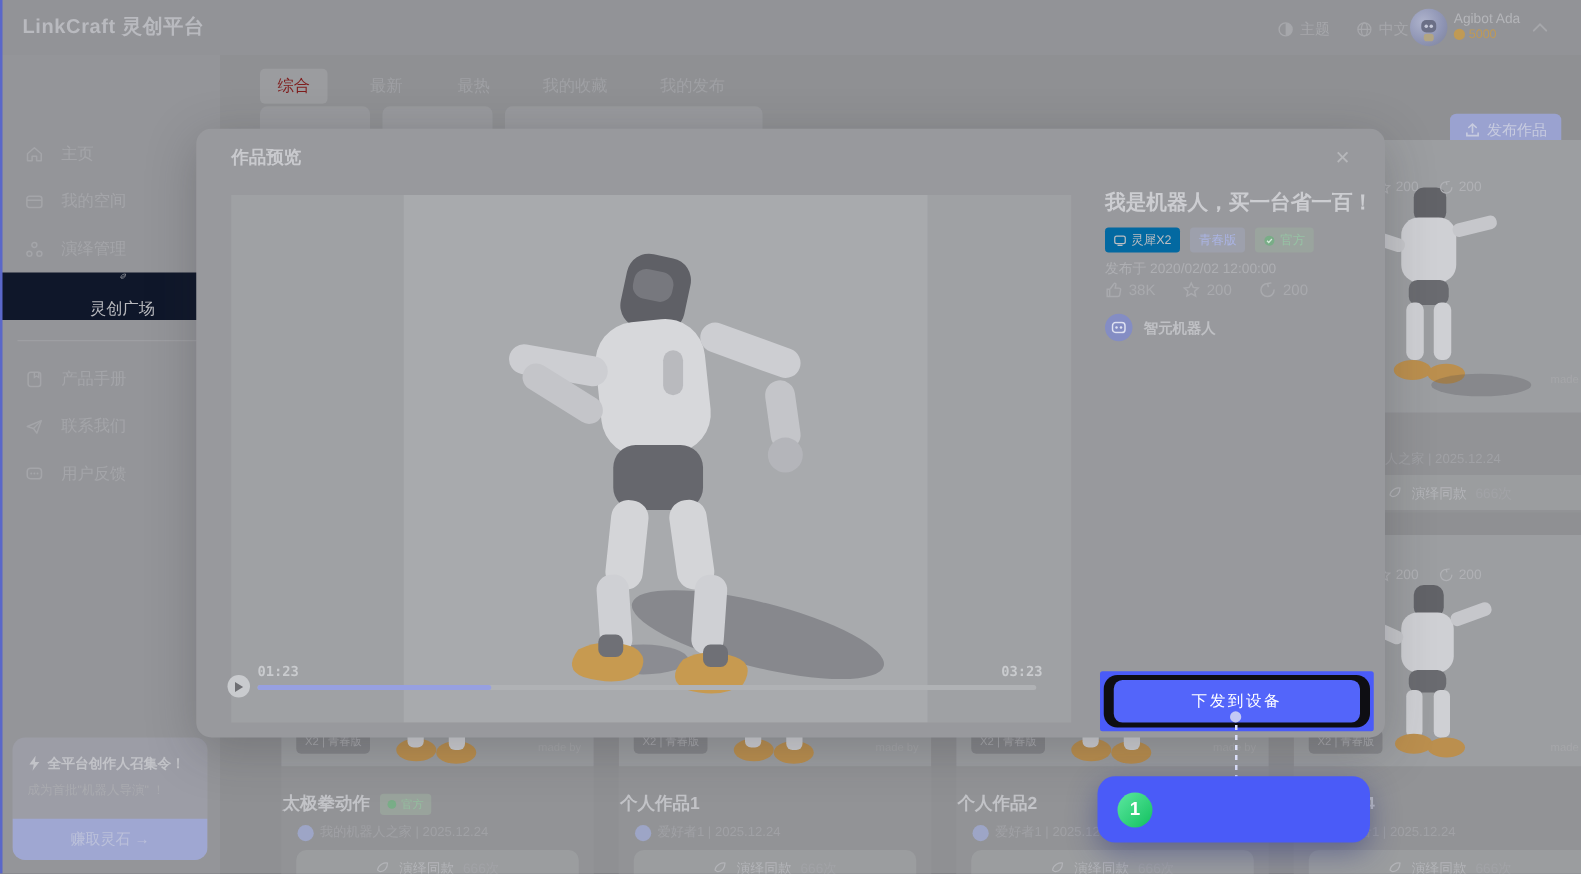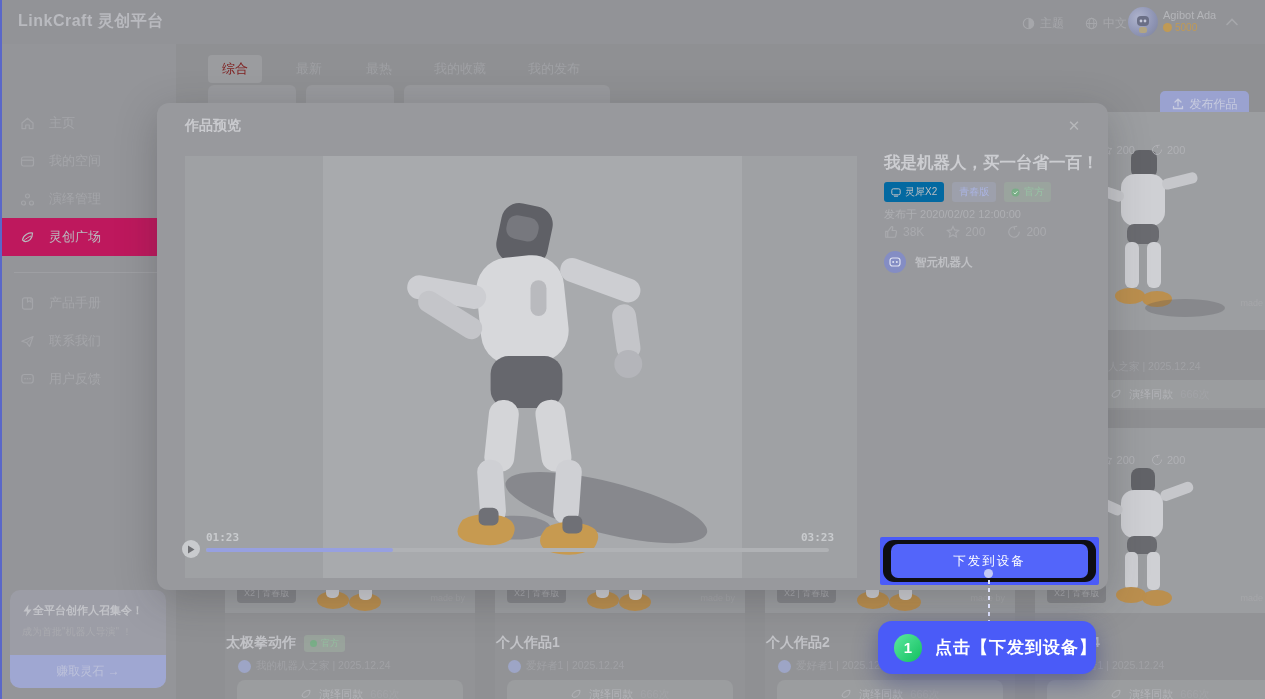--- a/index.html
+++ b/index.html
@@ -22,24 +22,24 @@
   
   .edge{left:0;top:0;width:2px;height:699px;background:#5a67c9;}
 
   
   .sidebar{left:0;top:44px;width:176px;height:655px;background:#949599;}
   .create-btn{left:12px;top:12px;width:152px;height:38px;border-radius:19px;background:#9aa2cc;
               display:flex;align-items:center;justify-content:center;gap:8px;
               color:#ccd0e4;font-size:13px;}
   .side-item{left:0;width:176px;height:38px;display:flex;align-items:center;gap:14px;
              padding-left:20px;box-sizing:border-box;color:#a4a5a9;font-size:13px;}
-  .side-item.active{background:#be185d;color:#b9babe;}
+  .side-item.active{background:#0f172a;color:#b9babe;flex-direction:column;}
   .side-divider{left:14px;width:148px;height:1px;background:#9e9fa3;}
   .promo{left:10px;top:546px;width:156px;height:98px;border-radius:10px;background:#9c9da6;overflow:hidden;}
-  .promo-title{font-size:11px;font-weight:bold;color:#c2c3c8;display:flex;gap:0;align-items:center;margin:13px 12px 0;}
+  .promo-title{font-size:11px;font-weight:bold;color:#c2c3c8;display:flex;gap:5px;align-items:center;margin:13px 12px 0;}
   .promo-sub{font-size:10px;color:#a9aaaf;margin:7px 12px 0;}
   .promo-btn{position:absolute;left:0;bottom:0;width:156px;height:33px;background:#9fa7d2;
              color:#bcc1da;font-size:12px;display:flex;align-items:center;justify-content:center;}
 
   
   .tab{height:28px;display:flex;align-items:center;justify-content:center;
        color:#9fa0a4;font-size:13px;padding:0 14px;border-radius:4px;}
   .tab.active{background:#9b9c9f;color:#7f1d1d;}
   .filterbox{height:34px;background:#98999d;border-radius:6px;}
   .publish-btn{left:1160px;top:91px;width:89px;height:26px;border-radius:5px;background:#9aa2d0;
@@ -563,17 +563,16 @@
   <div class="abs hl-ring">
     <div class="hl-black">
       <div class="hl-btn">下发到设备</div>
     </div>
   </div>
   <div class="abs hl-dot"></div>
   <div class="abs hl-line"></div>
 
   <div class="abs tip">
     <span class="tip-step">1</span>
-    <span class="tip-text">点击【下发到设备】</span>
   </div>
 
   <div class="abs edge"></div>
 </div>
 
 </body></html>

